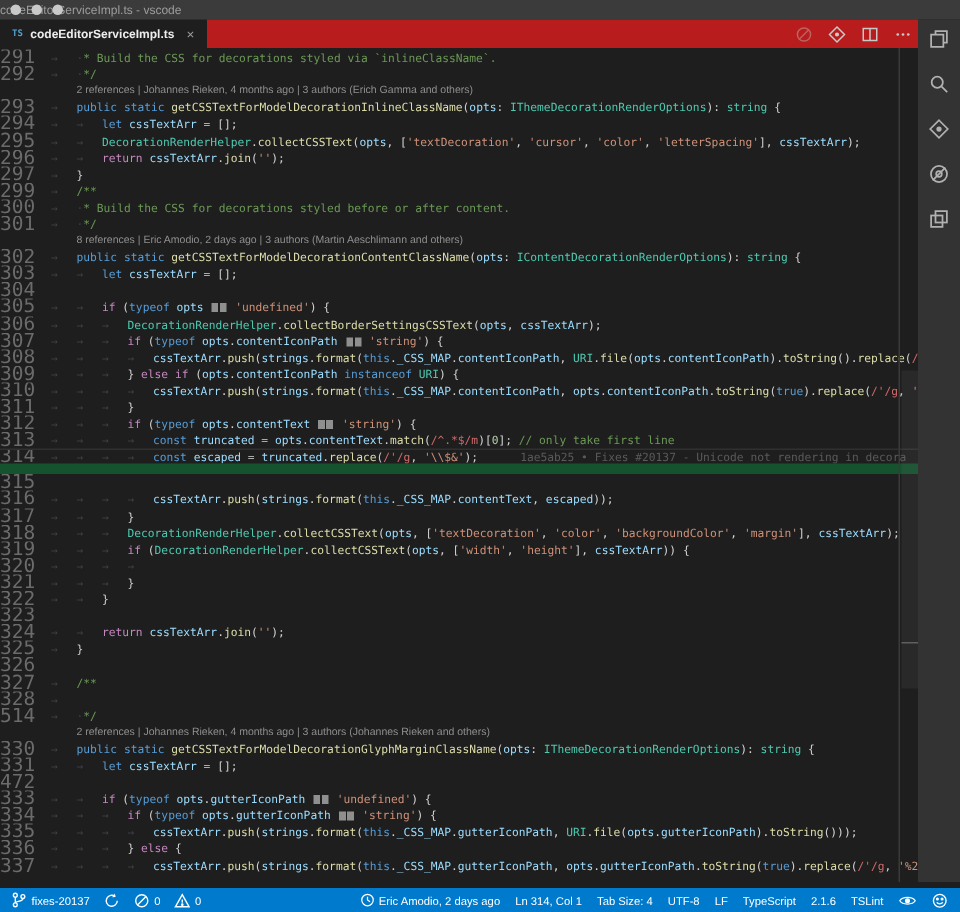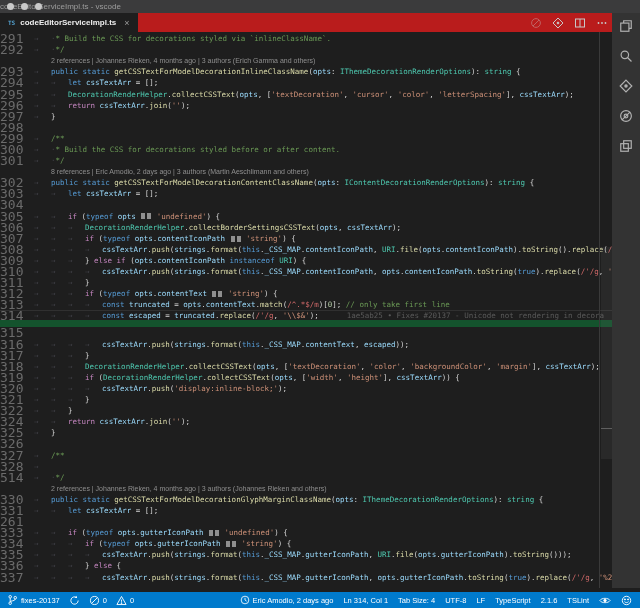--- a/index.html
+++ b/index.html
@@ -113,21 +113,20 @@
   <div class="editor">
     <div class="lines">
         <div class="row"><span class="num">291</span><span class="ind">→</span><span class="codebody"><span class="ws">·</span><span class="c">* Build the CSS for decorations styled via `inlineClassName`.</span></span></div>
         <div class="row"><span class="num">292</span><span class="ind">→</span><span class="codebody"><span class="ws">·</span><span class="c">*/</span></span></div>
         <div class="row lens">2 references | Johannes Rieken, 4 months ago | 3 authors (Erich Gamma and others)</div>
         <div class="row"><span class="num">293</span><span class="ind">→</span><span class="codebody"><span class="kb">public static </span><span class="fn">getCSSTextForModelDecorationInlineClassName</span><span class="p">(</span><span class="v">opts</span><span class="p">: </span><span class="ty">IThemeDecorationRenderOptions</span><span class="p">): </span><span class="ty">string</span><span class="p"> {</span></span></div>
         <div class="row"><span class="num">294</span><span class="ind">→</span><span class="ind">→</span><span class="codebody"><span class="kb">let </span><span class="v">cssTextArr</span><span class="p"> = [];</span></span></div>
         <div class="row"><span class="num">295</span><span class="ind">→</span><span class="ind">→</span><span class="codebody"><span class="ty">DecorationRenderHelper</span><span class="p">.</span><span class="fn">collectCSSText</span><span class="p">(</span><span class="v">opts</span><span class="p">, [</span><span class="s">'textDecoration'</span><span class="p">, </span><span class="s">'cursor'</span><span class="p">, </span><span class="s">'color'</span><span class="p">, </span><span class="s">'letterSpacing'</span><span class="p">], </span><span class="v">cssTextArr</span><span class="p">);</span></span></div>
         <div class="row"><span class="num">296</span><span class="ind">→</span><span class="ind">→</span><span class="codebody"><span class="kp">return </span><span class="v">cssTextArr</span><span class="p">.</span><span class="fn">join</span><span class="p">(</span><span class="s">''</span><span class="p">);</span></span></div>
         <div class="row"><span class="num">297</span><span class="ind">→</span><span class="codebody"><span class="p">}</span></span></div>
-        <div class="row"><span class="num">298</span><span class="codebody"></span></div>
         <div class="row"><span class="num">299</span><span class="ind">→</span><span class="codebody"><span class="c">/**</span></span></div>
         <div class="row"><span class="num">300</span><span class="ind">→</span><span class="codebody"><span class="ws">·</span><span class="c">* Build the CSS for decorations styled before or after content.</span></span></div>
         <div class="row"><span class="num">301</span><span class="ind">→</span><span class="codebody"><span class="ws">·</span><span class="c">*/</span></span></div>
         <div class="row lens">8 references | Eric Amodio, 2 days ago | 3 authors (Martin Aeschlimann and others)</div>
         <div class="row"><span class="num">302</span><span class="ind">→</span><span class="codebody"><span class="kb">public static </span><span class="fn">getCSSTextForModelDecorationContentClassName</span><span class="p">(</span><span class="v">opts</span><span class="p">: </span><span class="ty">IContentDecorationRenderOptions</span><span class="p">): </span><span class="ty">string</span><span class="p"> {</span></span></div>
         <div class="row"><span class="num">303</span><span class="ind">→</span><span class="ind">→</span><span class="codebody"><span class="kb">let </span><span class="v">cssTextArr</span><span class="p"> = [];</span></span></div>
         <div class="row"><span class="num">304</span><span class="codebody"></span></div>
         <div class="row"><span class="num">305</span><span class="ind">→</span><span class="ind">→</span><span class="codebody"><span class="kp">if </span><span class="p">(</span><span class="kb">typeof </span><span class="v">opts</span><span class="p"> </span><span class="lig"></span><span class="p"> </span><span class="s">'undefined'</span><span class="p">) {</span></span></div>
         <div class="row"><span class="num">306</span><span class="ind">→</span><span class="ind">→</span><span class="ind">→</span><span class="codebody"><span class="ty">DecorationRenderHelper</span><span class="p">.</span><span class="fn">collectBorderSettingsCSSText</span><span class="p">(</span><span class="v">opts</span><span class="p">, </span><span class="v">cssTextArr</span><span class="p">);</span></span></div>
         <div class="row"><span class="num">307</span><span class="ind">→</span><span class="ind">→</span><span class="ind">→</span><span class="codebody"><span class="kp">if </span><span class="p">(</span><span class="kb">typeof </span><span class="v">opts</span><span class="p">.</span><span class="v">contentIconPath</span><span class="p"> </span><span class="lig"></span><span class="p"> </span><span class="s">'string'</span><span class="p">) {</span></span></div>
@@ -136,33 +135,34 @@
         <div class="row"><span class="num">310</span><span class="ind">→</span><span class="ind">→</span><span class="ind">→</span><span class="ind">→</span><span class="codebody"><span class="v">cssTextArr</span><span class="p">.</span><span class="fn">push</span><span class="p">(</span><span class="v">strings</span><span class="p">.</span><span class="fn">format</span><span class="p">(</span><span class="kb">this</span><span class="p">.</span><span class="v">_CSS_MAP</span><span class="p">.</span><span class="v">contentIconPath</span><span class="p">, </span><span class="v">opts</span><span class="p">.</span><span class="v">contentIconPath</span><span class="p">.</span><span class="fn">toString</span><span class="p">(</span><span class="kb">true</span><span class="p">).</span><span class="fn">replace</span><span class="p">(</span><span class="re">/'/g</span><span class="p">, </span><span class="s">'%27'</span></span></div>
         <div class="row"><span class="num">311</span><span class="ind">→</span><span class="ind">→</span><span class="ind">→</span><span class="codebody"><span class="p">}</span></span></div>
         <div class="row"><span class="num">312</span><span class="ind">→</span><span class="ind">→</span><span class="ind">→</span><span class="codebody"><span class="kp">if </span><span class="p">(</span><span class="kb">typeof </span><span class="v">opts</span><span class="p">.</span><span class="v">contentText</span><span class="p"> </span><span class="lig"></span><span class="p"> </span><span class="s">'string'</span><span class="p">) {</span></span></div>
         <div class="row"><span class="num">313</span><span class="ind">→</span><span class="ind">→</span><span class="ind">→</span><span class="ind">→</span><span class="codebody"><span class="kb">const </span><span class="v">truncated</span><span class="p"> = </span><span class="v">opts</span><span class="p">.</span><span class="v">contentText</span><span class="p">.</span><span class="fn">match</span><span class="p">(</span><span class="re">/^.*$/m</span><span class="p">)[</span><span class="n">0</span><span class="p">]; </span><span class="c">// only take first line</span></span></div>
         <div class="row current"><span class="num">314</span><span class="ind">→</span><span class="ind">→</span><span class="ind">→</span><span class="ind">→</span><span class="codebody"><span class="kb">const </span><span class="v">escaped</span><span class="p"> = </span><span class="v">truncated</span><span class="p">.</span><span class="fn">replace</span><span class="p">(</span><span class="re">/'/g</span><span class="p">, </span><span class="s">'\\$&amp;'</span><span class="p">);</span><span class="bl">1ae5ab25 • Fixes #20137 - Unicode not rendering in decora</span></span></div>
         <div class="row"><span class="num">315</span><span class="codebody"></span></div>
         <div class="row"><span class="num">316</span><span class="ind">→</span><span class="ind">→</span><span class="ind">→</span><span class="ind">→</span><span class="codebody"><span class="v">cssTextArr</span><span class="p">.</span><span class="fn">push</span><span class="p">(</span><span class="v">strings</span><span class="p">.</span><span class="fn">format</span><span class="p">(</span><span class="kb">this</span><span class="p">.</span><span class="v">_CSS_MAP</span><span class="p">.</span><span class="v">contentText</span><span class="p">, </span><span class="v">escaped</span><span class="p">));</span></span></div>
         <div class="row"><span class="num">317</span><span class="ind">→</span><span class="ind">→</span><span class="ind">→</span><span class="codebody"><span class="p">}</span></span></div>
         <div class="row"><span class="num">318</span><span class="ind">→</span><span class="ind">→</span><span class="ind">→</span><span class="codebody"><span class="ty">DecorationRenderHelper</span><span class="p">.</span><span class="fn">collectCSSText</span><span class="p">(</span><span class="v">opts</span><span class="p">, [</span><span class="s">'textDecoration'</span><span class="p">, </span><span class="s">'color'</span><span class="p">, </span><span class="s">'backgroundColor'</span><span class="p">, </span><span class="s">'margin'</span><span class="p">], </span><span class="v">cssTextArr</span><span class="p">);</span></span></div>
         <div class="row"><span class="num">319</span><span class="ind">→</span><span class="ind">→</span><span class="ind">→</span><span class="codebody"><span class="kp">if </span><span class="p">(</span><span class="ty">DecorationRenderHelper</span><span class="p">.</span><span class="fn">collectCSSText</span><span class="p">(</span><span class="v">opts</span><span class="p">, [</span><span class="s">'width'</span><span class="p">, </span><span class="s">'height'</span><span class="p">], </span><span class="v">cssTextArr</span><span class="p">)) {</span></span></div>
-        <div class="row"><span class="num">320</span><span class="ind">→</span><span class="ind">→</span><span class="ind">→</span><span class="ind">→</span><span class="codebody"><span class="v">cssTextArr</span><span class="p">.</span><span class="fn">push</span><span class="p">(</span><span class="s">'display:inline-block;'</span><span class="p">);</span></span></div>
+        <div class="row"><span class="num">320</span><span class="ind">→</span><span class="ind">→</span><span class="ind">→</span><span class="ind">→</span></div>
         <div class="row"><span class="num">321</span><span class="ind">→</span><span class="ind">→</span><span class="ind">→</span><span class="codebody"><span class="p">}</span></span></div>
         <div class="row"><span class="num">322</span><span class="ind">→</span><span class="ind">→</span><span class="codebody"><span class="p">}</span></span></div>
+        <div class="row"><span class="num">323</span><span class="codebody"></span></div>
         <div class="row"><span class="num">324</span><span class="ind">→</span><span class="ind">→</span><span class="codebody"><span class="kp">return </span><span class="v">cssTextArr</span><span class="p">.</span><span class="fn">join</span><span class="p">(</span><span class="s">''</span><span class="p">);</span></span></div>
         <div class="row"><span class="num">325</span><span class="ind">→</span><span class="codebody"><span class="p">}</span></span></div>
         <div class="row"><span class="num">326</span><span class="codebody"></span></div>
         <div class="row"><span class="num">327</span><span class="ind">→</span><span class="codebody"><span class="c">/**</span></span></div>
         <div class="row"><span class="num">328</span><span class="ind">→</span></div>
         <div class="row"><span class="num">514</span><span class="ind">→</span><span class="codebody"><span class="ws">·</span><span class="c">*/</span></span></div>
         <div class="row lens">2 references | Johannes Rieken, 4 months ago | 3 authors (Johannes Rieken and others)</div>
         <div class="row"><span class="num">330</span><span class="ind">→</span><span class="codebody"><span class="kb">public static </span><span class="fn">getCSSTextForModelDecorationGlyphMarginClassName</span><span class="p">(</span><span class="v">opts</span><span class="p">: </span><span class="ty">IThemeDecorationRenderOptions</span><span class="p">): </span><span class="ty">string</span><span class="p"> {</span></span></div>
         <div class="row"><span class="num">331</span><span class="ind">→</span><span class="ind">→</span><span class="codebody"><span class="kb">let </span><span class="v">cssTextArr</span><span class="p"> = [];</span></span></div>
-        <div class="row"><span class="num">261</span><span class="codebody"></span></div>
+        <div class="row"><span class="num">472</span><span class="codebody"></span></div>
         <div class="row"><span class="num">333</span><span class="ind">→</span><span class="ind">→</span><span class="codebody"><span class="kp">if </span><span class="p">(</span><span class="kb">typeof </span><span class="v">opts</span><span class="p">.</span><span class="v">gutterIconPath</span><span class="p"> </span><span class="lig"></span><span class="p"> </span><span class="s">'undefined'</span><span class="p">) {</span></span></div>
         <div class="row"><span class="num">334</span><span class="ind">→</span><span class="ind">→</span><span class="ind">→</span><span class="codebody"><span class="kp">if </span><span class="p">(</span><span class="kb">typeof </span><span class="v">opts</span><span class="p">.</span><span class="v">gutterIconPath</span><span class="p"> </span><span class="lig"></span><span class="p"> </span><span class="s">'string'</span><span class="p">) {</span></span></div>
         <div class="row"><span class="num">335</span><span class="ind">→</span><span class="ind">→</span><span class="ind">→</span><span class="ind">→</span><span class="codebody"><span class="v">cssTextArr</span><span class="p">.</span><span class="fn">push</span><span class="p">(</span><span class="v">strings</span><span class="p">.</span><span class="fn">format</span><span class="p">(</span><span class="kb">this</span><span class="p">.</span><span class="v">_CSS_MAP</span><span class="p">.</span><span class="v">gutterIconPath</span><span class="p">, </span><span class="ty">URI</span><span class="p">.</span><span class="fn">file</span><span class="p">(</span><span class="v">opts</span><span class="p">.</span><span class="v">gutterIconPath</span><span class="p">).</span><span class="fn">toString</span><span class="p">()));</span></span></div>
         <div class="row"><span class="num">336</span><span class="ind">→</span><span class="ind">→</span><span class="ind">→</span><span class="codebody"><span class="p">} </span><span class="kp">else</span><span class="p"> {</span></span></div>
         <div class="row"><span class="num">337</span><span class="ind">→</span><span class="ind">→</span><span class="ind">→</span><span class="ind">→</span><span class="codebody"><span class="v">cssTextArr</span><span class="p">.</span><span class="fn">push</span><span class="p">(</span><span class="v">strings</span><span class="p">.</span><span class="fn">format</span><span class="p">(</span><span class="kb">this</span><span class="p">.</span><span class="v">_CSS_MAP</span><span class="p">.</span><span class="v">gutterIconPath</span><span class="p">, </span><span class="v">opts</span><span class="p">.</span><span class="v">gutterIconPath</span><span class="p">.</span><span class="fn">toString</span><span class="p">(</span><span class="kb">true</span><span class="p">).</span><span class="fn">replace</span><span class="p">(</span><span class="re">/'/g</span><span class="p">, </span><span class="s">'%27'</span></span></div>
       </div>
     <div class="scrollbar">
       <div class="scroll-slider"></div>
       <div class="scroll-tick"></div>
     </div>

